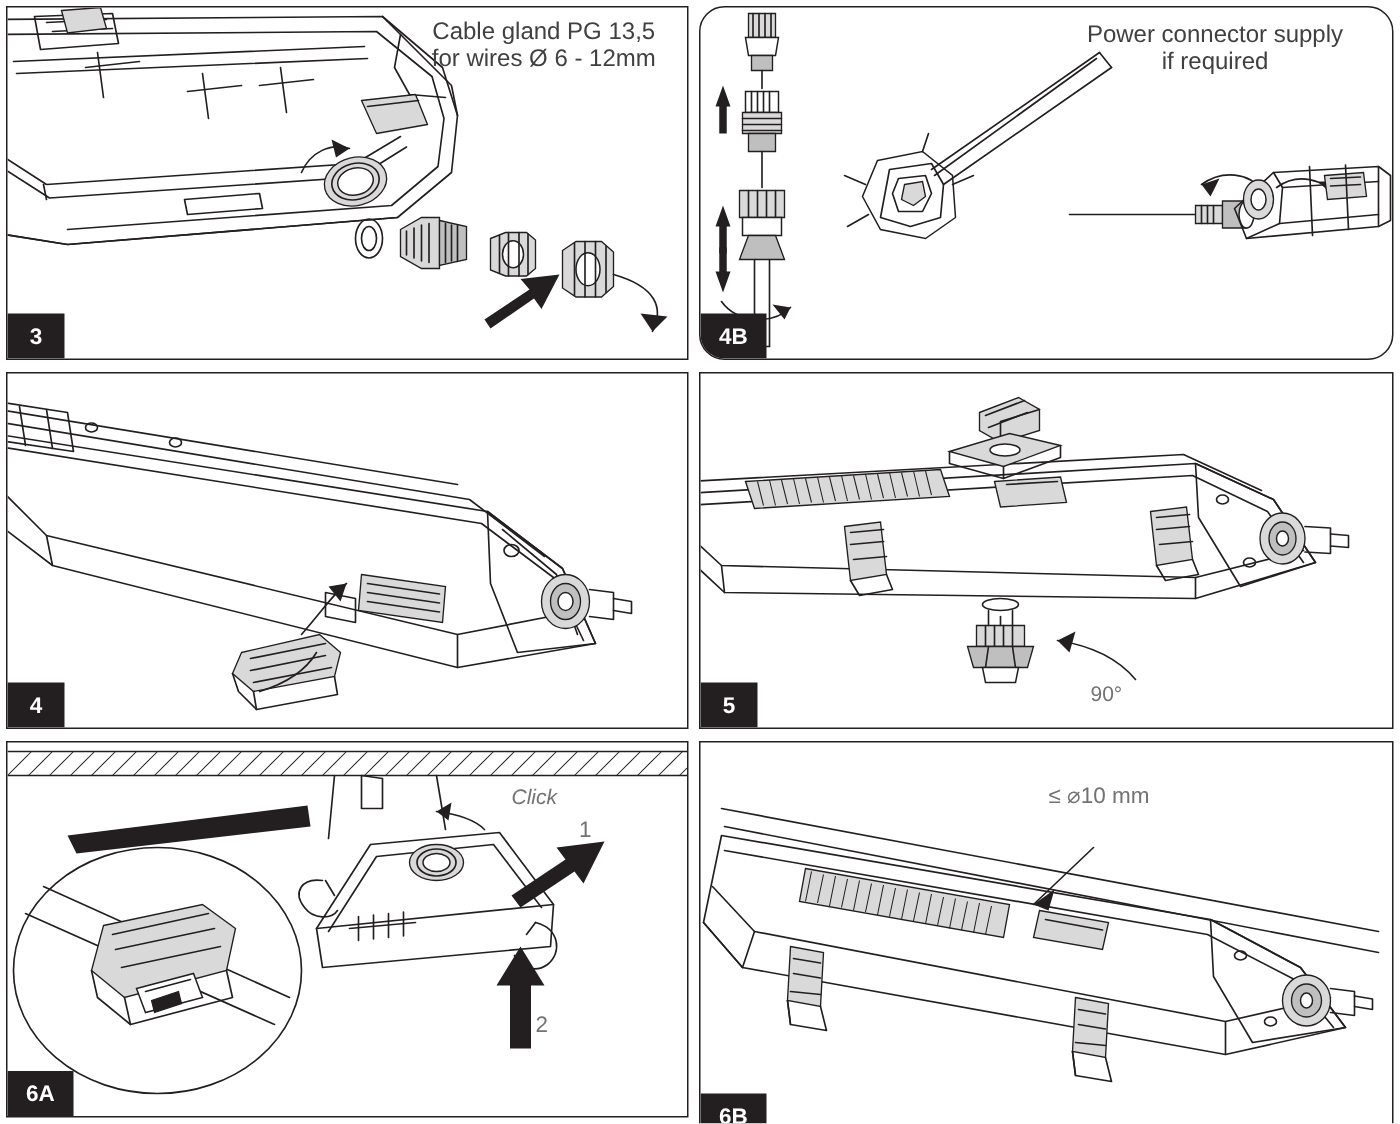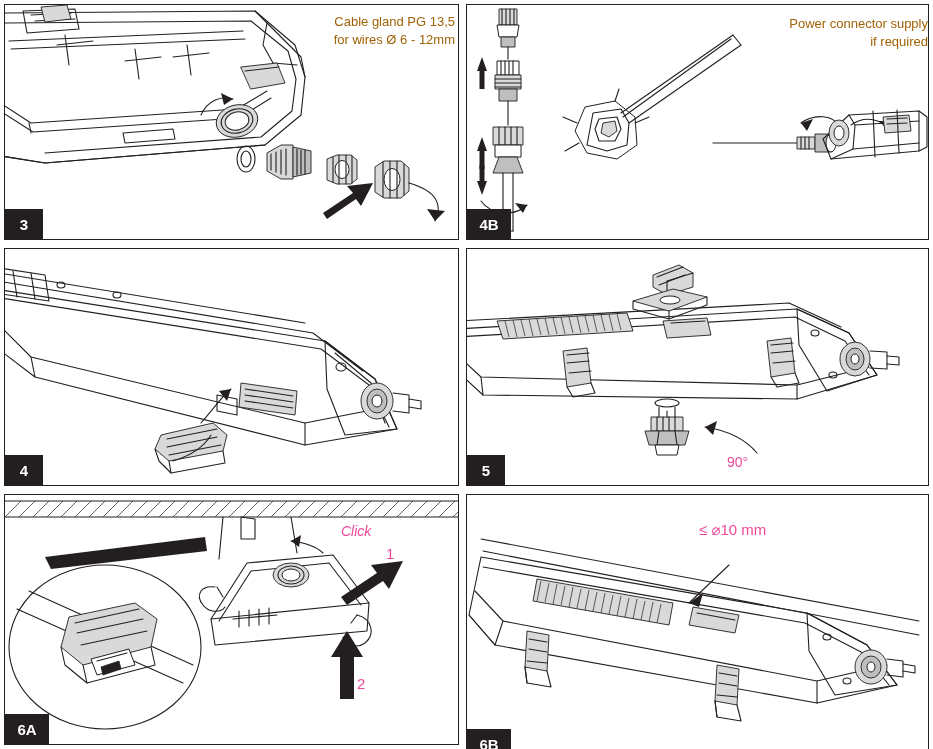--- a/index.html
+++ b/index.html
@@ -8,24 +8,24 @@
 
   .panel{position:absolute;border:1.5px solid #231f20;background:#ffffff;box-sizing:border-box;overflow:hidden;}
 
   
   .badge{position:absolute;left:0;bottom:0;background:#231f20;color:#ffffff;
          font-family:"Liberation Sans",sans-serif;font-weight:bold;font-size:15px;
          display:flex;align-items:center;justify-content:center;}
   .badge.w2{width:38px;height:30px;}
   .badge.w3{width:44px;height:30px;}
 
-  .caption{position:absolute;font-family:"Liberation Sans",sans-serif;color:#a16207;
-           font-size:13px;line-height:18px;text-align:right;white-space:pre-line;}
-
-  .label{position:absolute;font-family:"Liberation Sans",sans-serif;color:#ec4899;font-size:14px;}
+  .caption{position:absolute;font-family:"Liberation Sans",sans-serif;color:#404040;
+           font-size:16px;line-height:18px;text-align:center;white-space:pre-line;}
+
+  .label{position:absolute;font-family:"Liberation Sans",sans-serif;color:#737373;font-size:14px;}
   .label.italic{font-style:italic;}
 
   svg{display:block;}
   .ln{fill:none;stroke:#231f20;stroke-width:1.1;stroke-linejoin:round;stroke-linecap:round;}
   .ln-t{fill:none;stroke:#231f20;stroke-width:0.7;}
   .fil-d{fill:#231f20;stroke:#231f20;stroke-width:0.8;}
   .fil-g{fill:#d9d9d9;stroke:#231f20;stroke-width:0.9;}
   .fil-g2{fill:#bfbfbf;stroke:#231f20;stroke-width:0.9;}
   .fil-w{fill:#ffffff;stroke:#231f20;stroke-width:1.0;}
   .arrow{fill:#231f20;}
@@ -108,21 +108,21 @@
       <path class="ln" d="M196 110 C202 96 216 90 228 94" stroke-width="2"></path>
       <path class="arrow" d="M228 94 L216 88 L219 100 Z"></path>
     </svg>
 
     <div class="caption" style="left:265px;top:8px;width:185px;">Cable gland PG 13,5
 for wires Ø 6 - 12mm</div>
 
     <div class="badge w2">3</div>
   </div>
 
-  <div class="panel" style="left:466px;top:4px;width:463px;height:236px;">
+  <div class="panel" style="left:466px;top:4px;width:463px;height:236px;border-radius:17px;">
     <svg width="461" height="234" viewBox="0 0 461 234">
 
       <g transform="translate(26,0)">
 
         <path class="fil-g" d="M6 4 L24 4 L24 20 L6 20 Z"></path>
         <path class="ln" d="M9 4 L9 20 M13 4 L13 20 M17 4 L17 20 M21 4 L21 20"></path>
         <path class="fil-w" d="M4 20 L26 20 L24 32 L6 32 Z"></path>
         <path class="fil-g2" d="M8 32 L22 32 L22 42 L8 42 Z"></path>
         <path class="ln" d="M15 42 L15 54"></path>
 

